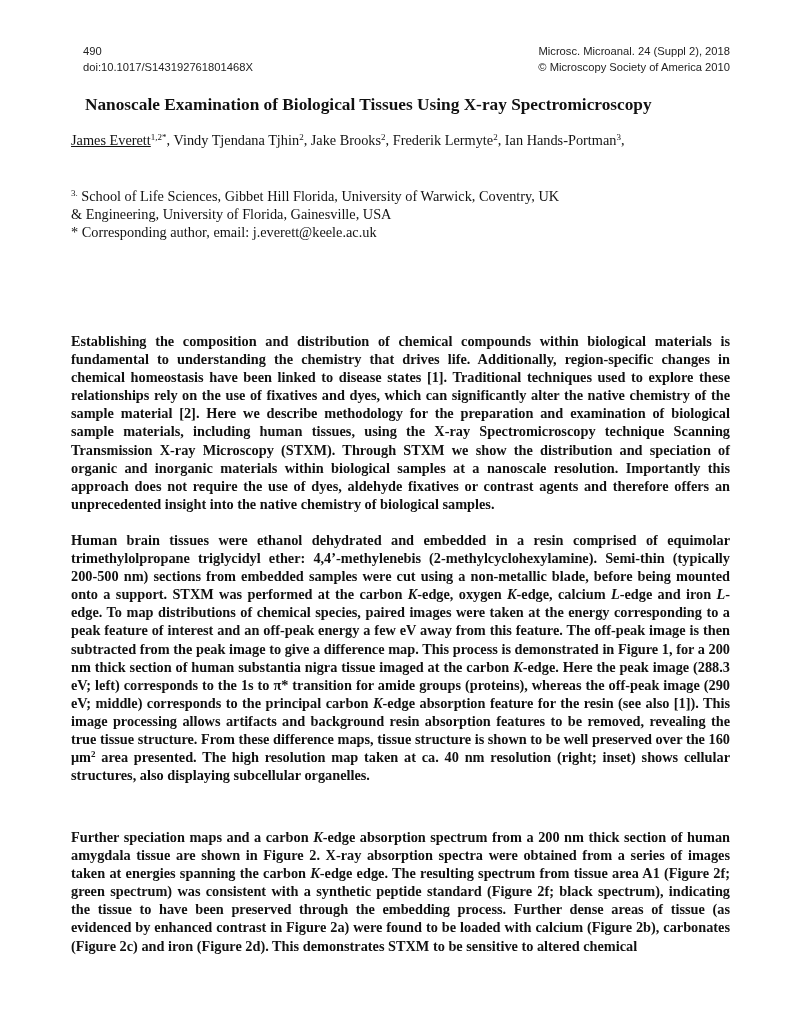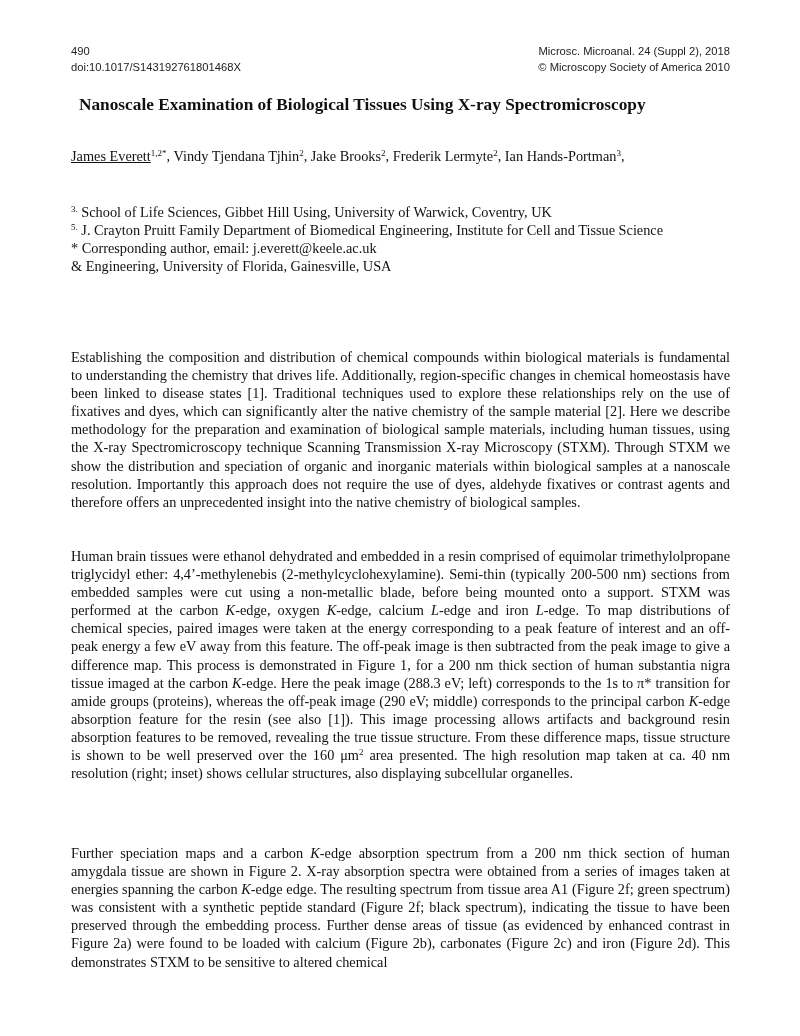--- a/index.html
+++ b/index.html
@@ -1,30 +1,30 @@
 <!DOCTYPE html>
 <html><head>
 <meta charset="utf-8">
 <style>
   html, body { margin: 0; padding: 0; background: #ffffff; }
   body { width: 800px; height: 1036px; position: relative; overflow: hidden; color: #111; }
   .page { position: absolute; left: 71px; top: 0; width: 659px; }
   .hdr { position: absolute; left: 0; width: 659px; font-family: "Liberation Sans", sans-serif; font-size: 11.2px; line-height: 16px; color: #222; }
-  .hdr .l { position: absolute; left: 0; }
+  .hdr .l { position: absolute; left: 12px; }
   .hdr .r { position: absolute; right: 0; text-align: center; }
   .hdr1 { top: 43px; }
   .hdr2 { top: 59px; }
-  .title { position: absolute; top: 94px; left: 8px; width: 659px; font-family: "Liberation Serif", serif; font-weight: bold; font-size: 17.3px; line-height: 22px; white-space: nowrap; }
-  .serif { font-family: "Liberation Serif", serif; font-size: 14.3px; line-height: 18.1px; margin-top: 16px; }
+  .title { position: absolute; top: 94px; left: 14px; width: 659px; font-family: "Liberation Serif", serif; font-weight: bold; font-size: 17.3px; line-height: 22px; white-space: nowrap; }
+  .serif { font-family: "Liberation Serif", serif; font-size: 14.3px; line-height: 18.1px; }
   .authors { position: absolute; top: 131px; left: 0; width: 680px; white-space: nowrap; }
   .authors .u { text-decoration: underline; }
   sup { font-size: 9px; line-height: 0; vertical-align: 5px; }
   .affils { position: absolute; top: 187px; left: 0; width: 670px; }
   .affils div { white-space: nowrap; }
-  .p { position: absolute; left: 0; width: 659px; text-align: justify; text-align-last: left; }
+  .p { position: absolute; left: 0; width: 659px; text-align: justify; text-align-last: left; font-weight: bold; }
   .p1 { top: 332px; }
   .p2 { top: 531px; }
   .p3 { top: 828px; }
   i { font-style: italic; }
 </style>
 </head>
 <body>
 
 <div class="page">
 
@@ -39,24 +39,23 @@
 
   <div class="title">Nanoscale Examination of Biological Tissues Using X-ray Spectromicroscopy</div>
 
   <div class="authors serif">
     <div>
       <span class="u">James Everett</span><sup>1,2*</sup><span>, </span><span>Vindy Tjendana Tjhin</span><sup>2</sup><span>, </span><span>Jake Brooks</span><sup>2</sup><span>, </span><span>Frederik Lermyte</span><sup>2</sup><span>, </span><span>Ian Hands-Portman</span><sup>3</sup><span>,</span>
     </div>
   </div>
 
   <div class="affils serif">
-    <div><sup>3.</sup><span> School of Life Sciences, Gibbet Hill Using, University of Warwick, Coventry, UK</span></div>
-    <div><sup>5.</sup><span> J. Crayton Pruitt Family Department of Biomedical Engineering, Institute for Cell and Tissue Science</span></div>
+    <div><sup>3.</sup><span> School of Life Sciences, Gibbet Hill Florida, University of Warwick, Coventry, UK</span></div>
+    <div><span>&amp; Engineering, University of Florida, Gainesville, USA</span></div>
     <div>* Corresponding author, email: j.everett@keele.ac.uk</div>
-    <div><span>&amp; Engineering, University of Florida, Gainesville, USA</span></div>
   </div>
 
   <div class="p p1 serif">Establishing the composition and distribution of chemical compounds within biological materials is fundamental to understanding the chemistry that drives life. Additionally, region-specific changes in chemical homeostasis have been linked to disease states [1]. Traditional techniques used to explore these relationships rely on the use of fixatives and dyes, which can significantly alter the native chemistry of the sample material [2]. Here we describe methodology for the preparation and examination of biological sample materials, including human tissues, using the X-ray Spectromicroscopy technique Scanning Transmission X-ray Microscopy (STXM). Through STXM we show the distribution and speciation of organic and inorganic materials within biological samples at a nanoscale resolution. Importantly this approach does not require the use of dyes, aldehyde fixatives or contrast agents and therefore offers an unprecedented insight into the native chemistry of biological samples.</div>
 
   <div class="p p2 serif"><span>Human brain tissues were ethanol dehydrated and embedded in a resin comprised of equimolar trimethylolpropane triglycidyl ether: 4,4’-methylenebis (2-methylcyclohexylamine). Semi-thin (typically 200-500 nm) sections from embedded samples were cut using a non-metallic blade, before being mounted onto a support. STXM was performed at the carbon </span><i>K</i><span>-edge, oxygen </span><i>K</i><span>-edge, calcium </span><i>L</i><span>-edge and iron </span><i>L</i><span>-edge. To map distributions of chemical species, paired images were taken at the energy corresponding to a peak feature of interest and an off-peak energy a few eV away from this feature. The off-peak image is then subtracted from the peak image to give a difference map. This process is demonstrated in Figure 1, for a 200 nm thick section of human substantia nigra tissue imaged at the carbon </span><i>K</i><span>-edge. Here the peak image (288.3 eV; left) corresponds to the 1s to π* transition for amide groups (proteins), whereas the off-peak image (290 eV; middle) corresponds to the principal carbon </span><i>K</i><span>-edge absorption feature for the resin (see also [1]). This image processing allows artifacts and background resin absorption features to be removed, revealing the true tissue structure. From these difference maps, tissue structure is shown to be well preserved over the 160 μm</span><sup>2</sup><span> area presented. The high resolution map taken at ca. 40 nm resolution (right; inset) shows cellular structures, also displaying subcellular organelles.</span></div>
 
   <div class="p p3 serif"><span>Further speciation maps and a carbon </span><i>K</i><span>-edge absorption spectrum from a 200 nm thick section of human amygdala tissue are shown in Figure 2. X-ray absorption spectra were obtained from a series of images taken at energies spanning the carbon </span><i>K</i><span>-edge edge. The resulting spectrum from tissue area A1 (Figure 2f; green spectrum) was consistent with a synthetic peptide standard (Figure 2f; black spectrum), indicating the tissue to have been preserved through the embedding process.  Further dense areas of tissue (as evidenced by enhanced contrast in Figure 2a) were found to be loaded with calcium (Figure 2b), carbonates (Figure 2c) and iron (Figure 2d). This demonstrates STXM to be sensitive to altered chemical</span></div>
 
 </div>
 

